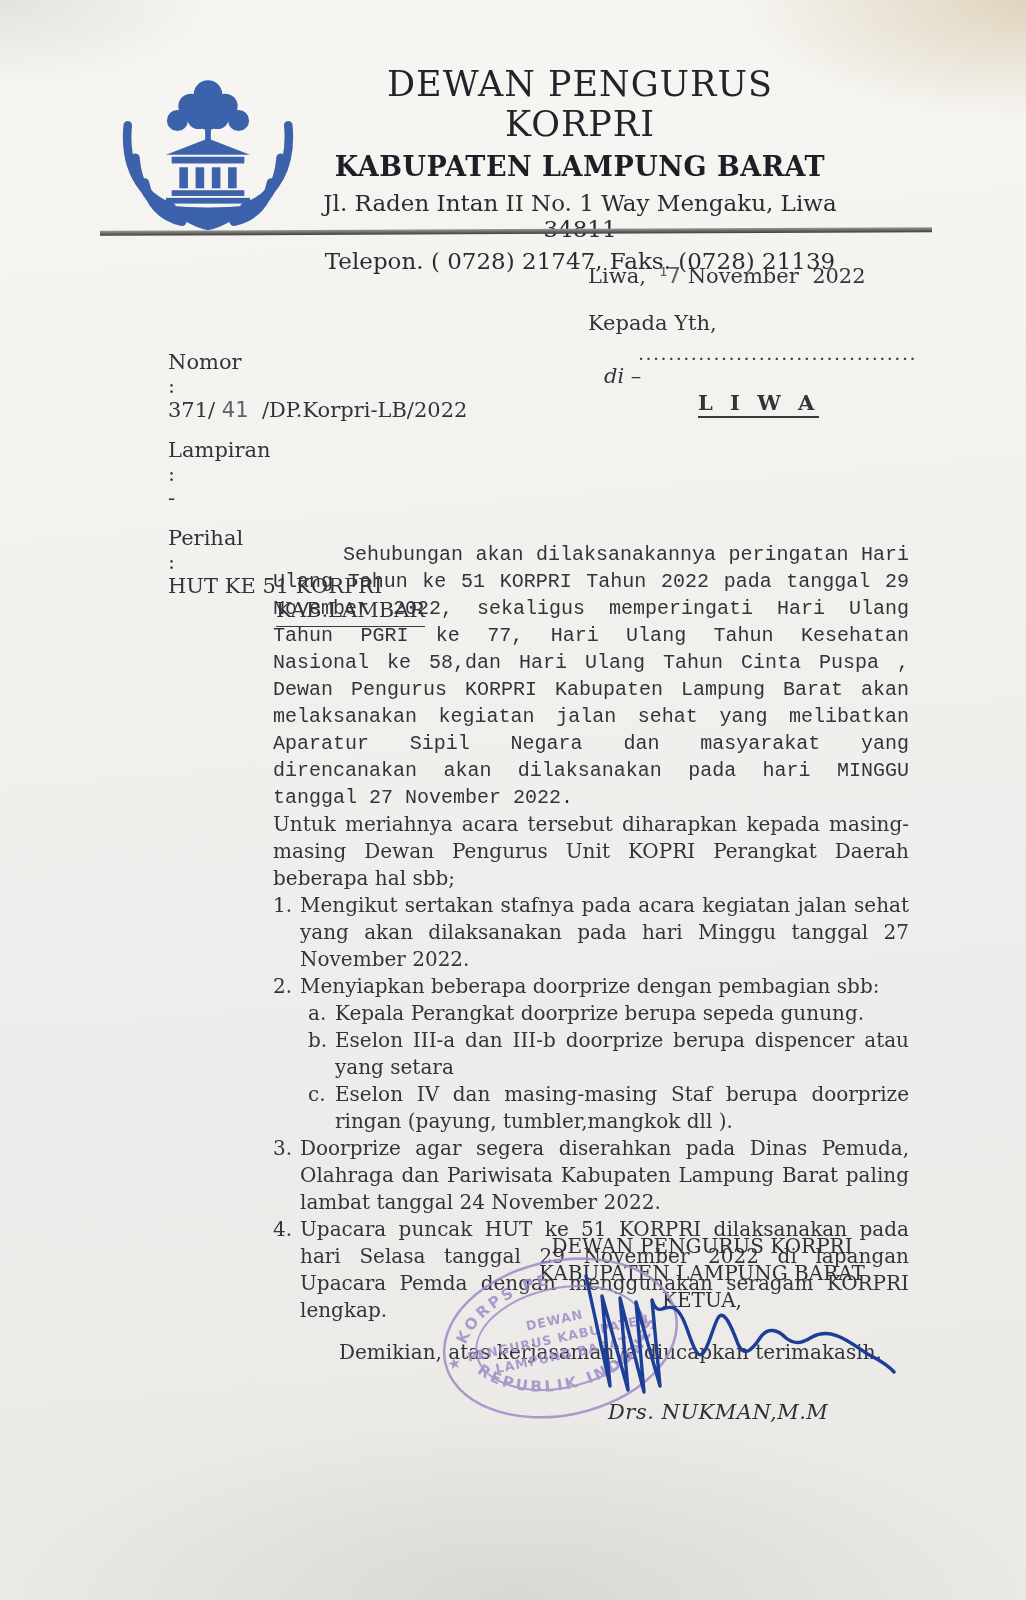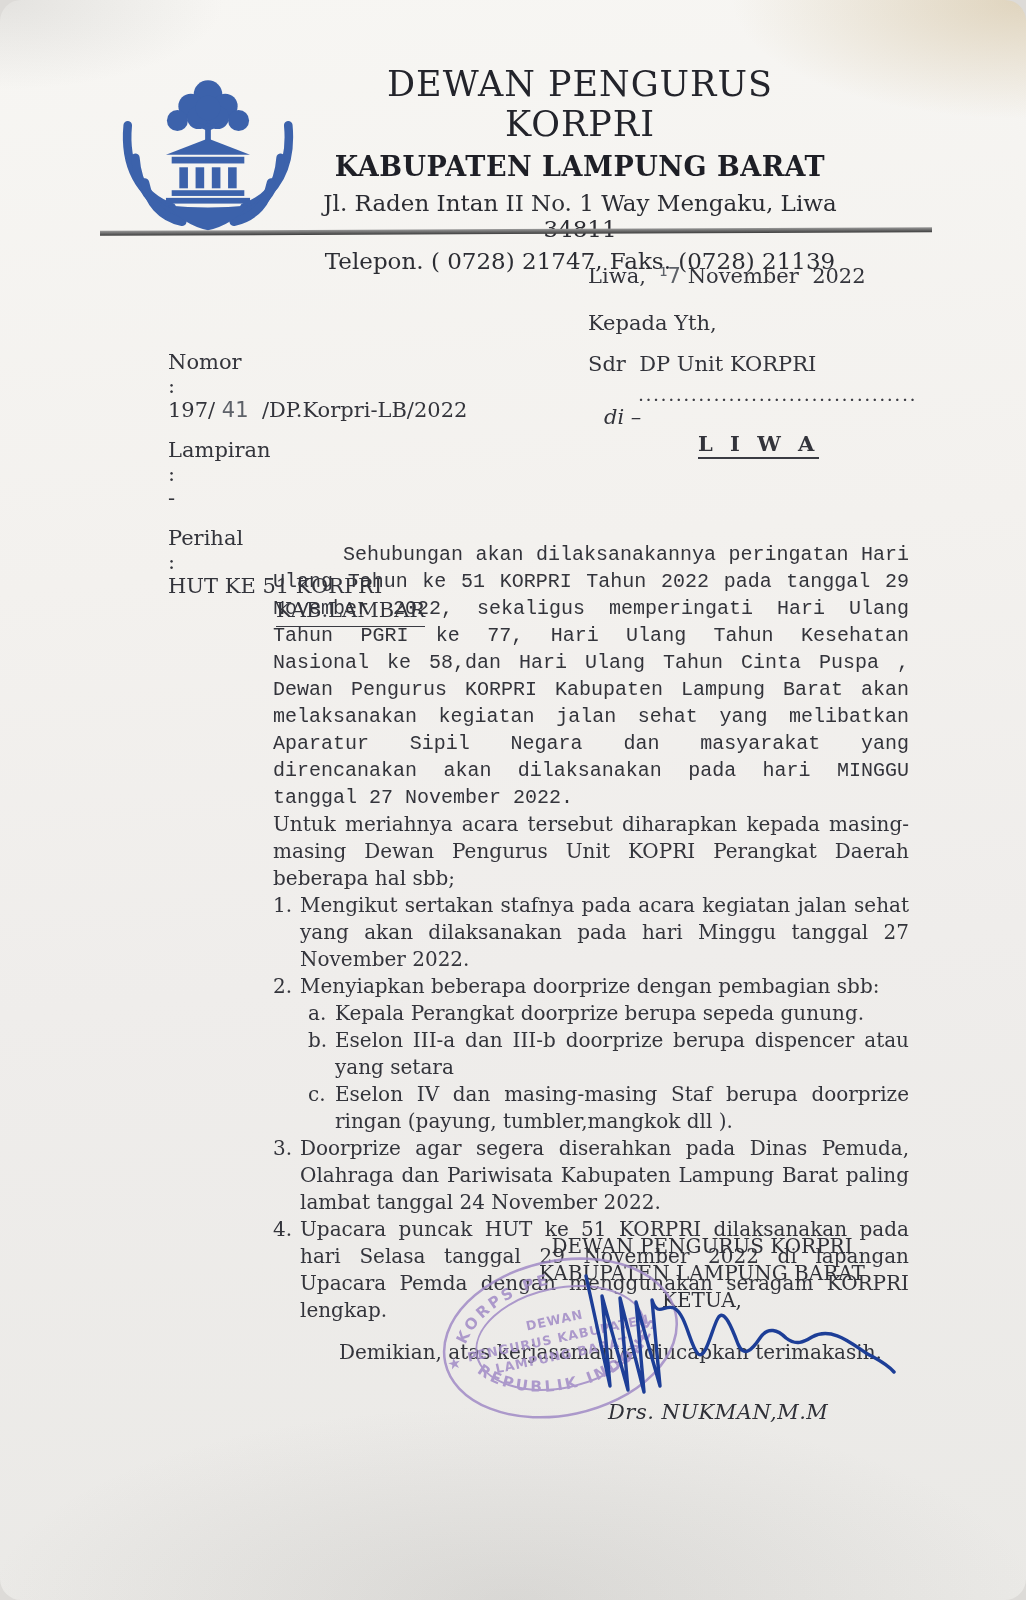--- a/index.html
+++ b/index.html
@@ -5,21 +5,20 @@
   html,body{margin:0;padding:0;background:#dddbd8;}
   .page{
     position:relative;width:1026px;height:1600px;overflow:hidden;
     font-family:"DejaVu Serif","Liberation Serif",serif;
     color:#33343b;
     background:
       radial-gradient(420px 170px at 100% 0%, rgba(186,158,104,0.38), rgba(186,158,104,0) 70%),
       radial-gradient(300px 120px at 0% 0%, rgba(150,148,145,0.20), transparent 75%),
       radial-gradient(700px 260px at 50% 100%, rgba(125,123,120,0.16), transparent 75%),
       linear-gradient(175deg,#f7f6f3 0%,#f3f1ee 35%,#efedeb 60%,#eae9e6 100%);
-    border-radius: 21px;
   }
   .abs{position:absolute;}
   
   .lh-text{left:310px;top:64px;width:540px;text-align:center;}
   .lh-org{font-size:35px;letter-spacing:1px;color:#23242b;line-height:1.15;}
   .lh-region{font-size:27px;font-weight:bold;letter-spacing:0.5px;margin-top:6px;color:#1e1f26;}
   .lh-addr{font-size:23px;margin-top:8px;color:#2c2d33;}
   .lh-phone{font-size:23px;margin-top:6px;color:#2c2d33;}
   .lh-rule{left:100px;top:229px;width:832px;height:5px;
     background:linear-gradient(#9a9a9a,#3e3e3e);transform:rotate(-0.25deg);}
@@ -112,31 +111,30 @@
     <div class="lh-org">DEWAN PENGURUS KORPRI</div>
     <div class="lh-region">KABUPATEN LAMPUNG BARAT</div>
     <div class="lh-addr">Jl. Raden Intan II No. 1 Way Mengaku, Liwa 34811</div>
     <div class="lh-phone">Telepon. ( 0728) 21747, Faks. (0728) 21139</div>
   </div>
   <div class="abs lh-rule"></div>
 
   <div class="abs right-col">
     <div class="date-line"><span>Liwa,  </span><span class="hand">¹7</span><span> November  2022</span></div>
     <div class="salutation">Kepada Yth,</div>
-    <div class="sdr">Sdr  DP Unit KORPRI</div>
     <div class="dots">.....................................</div>
     <div class="di">di –</div>
     <div><span class="city">L I W A</span></div>
   </div>
 
   <div class="abs left-col">
     <div class="frow">
       <span class="flabel">Nomor</span>
       <span class="fsep">:</span>
-      <span class="fval"><span>197/ </span><span class="hand">41</span><span>  /DP.Korpri-LB/2022</span></span>
+      <span class="fval"><span>371/ </span><span class="hand">41</span><span>  /DP.Korpri-LB/2022</span></span>
     </div>
     <div class="frow">
       <span class="flabel" style="width:108px">Lampiran :</span>
       <span class="fval">-</span>
     </div>
     <div class="frow" style="margin-bottom:0">
       <span class="flabel">Perihal</span>
       <span class="fsep">:</span>
       <span class="fval">HUT KE 51 KORPRI</span>
     </div>

